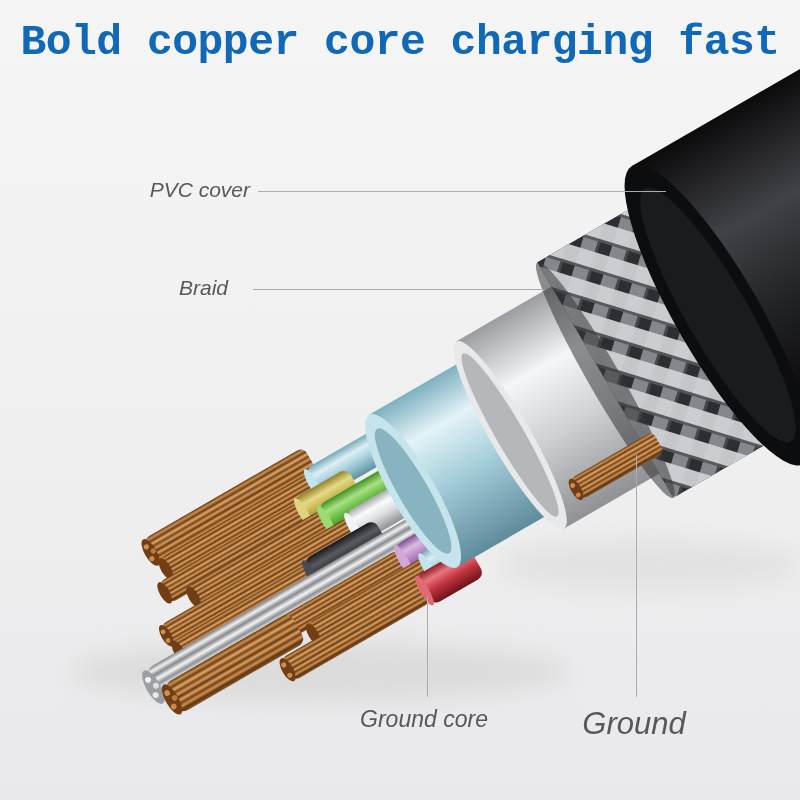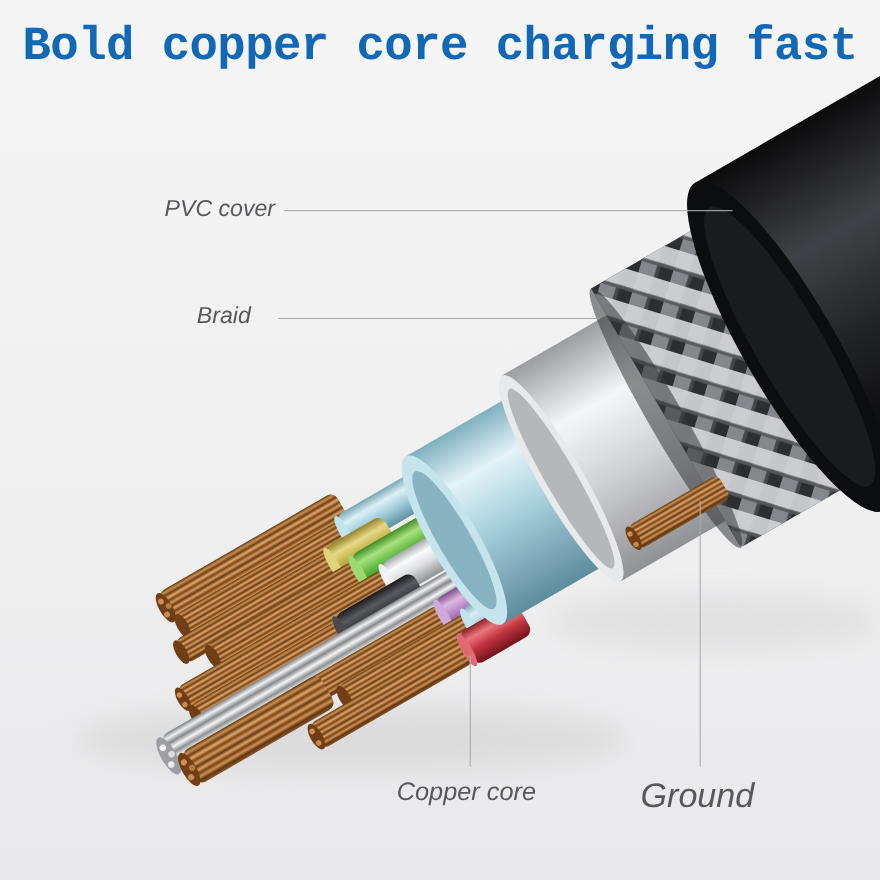--- a/index.html
+++ b/index.html
@@ -252,18 +252,18 @@
 
   <div class="headline">Bold copper core charging fast</div>
 
   <div class="callout right-align" style="left:0;top:178px;width:250px;">PVC cover</div>
   <div class="leader" style="left:258px;top:191px;width:408px;height:1px;"></div>
 
   <div class="callout right-align" style="left:0;top:276px;width:228px;">Braid</div>
   <div class="leader" style="left:253px;top:289px;width:292px;height:1px;"></div>
 
   <div class="leader" style="left:427px;top:596px;width:1px;height:101px;"></div>
-  <div class="callout centered" style="left:424px;top:706px;font-size:23px;">Copper core</div>
+  <div class="callout centered" style="left:424px;top:706px;font-size:23px;">Ground core</div>
 
   <div class="leader" style="left:636px;top:455px;width:1px;height:242px;"></div>
   <div class="callout centered" style="left:634px;top:706px;font-size:31px;">Ground</div>
 
 </div>
 
 </body></html>

